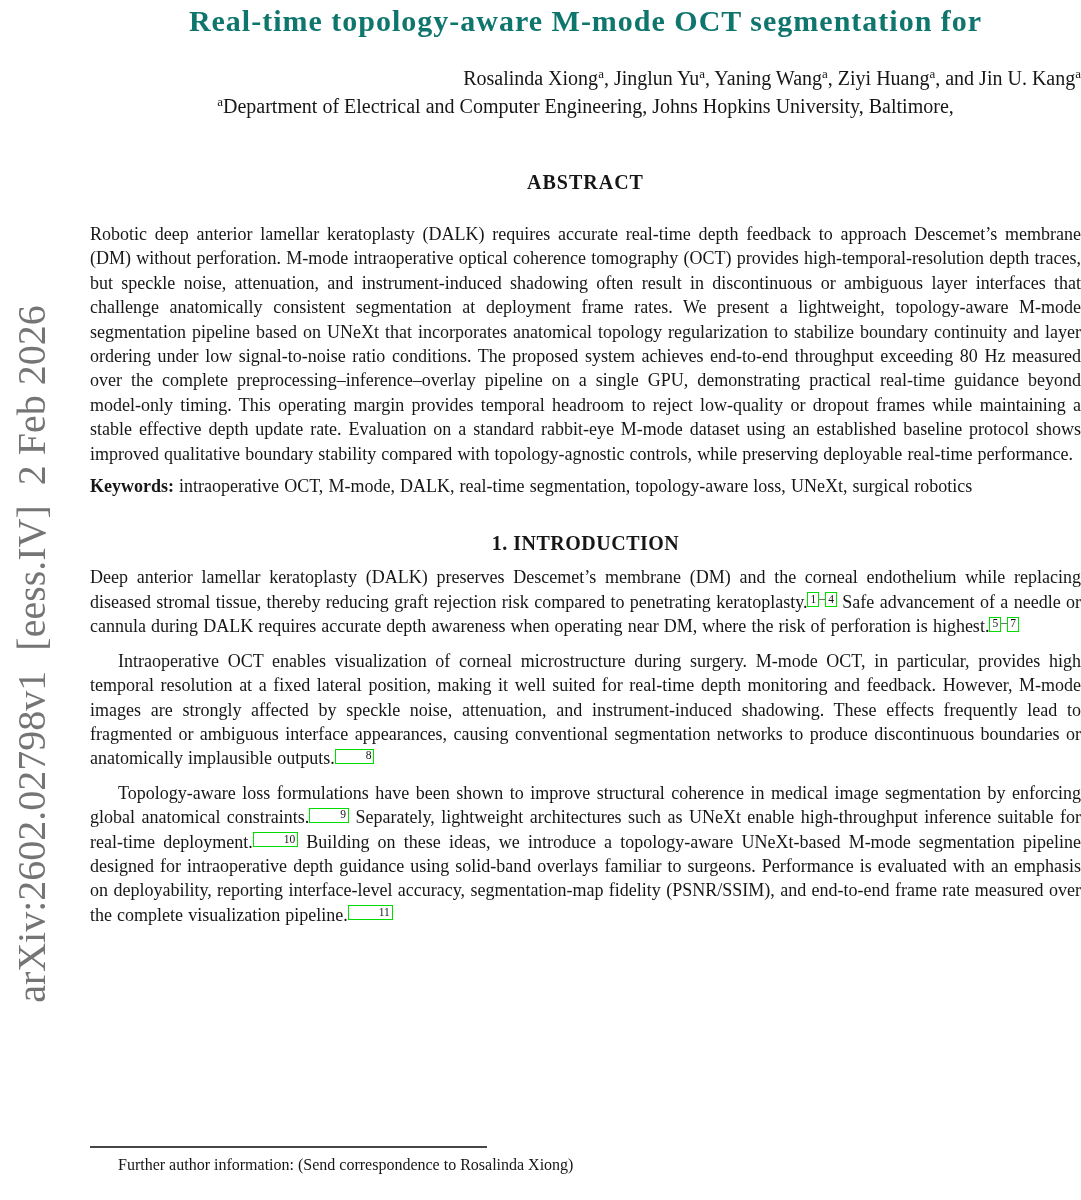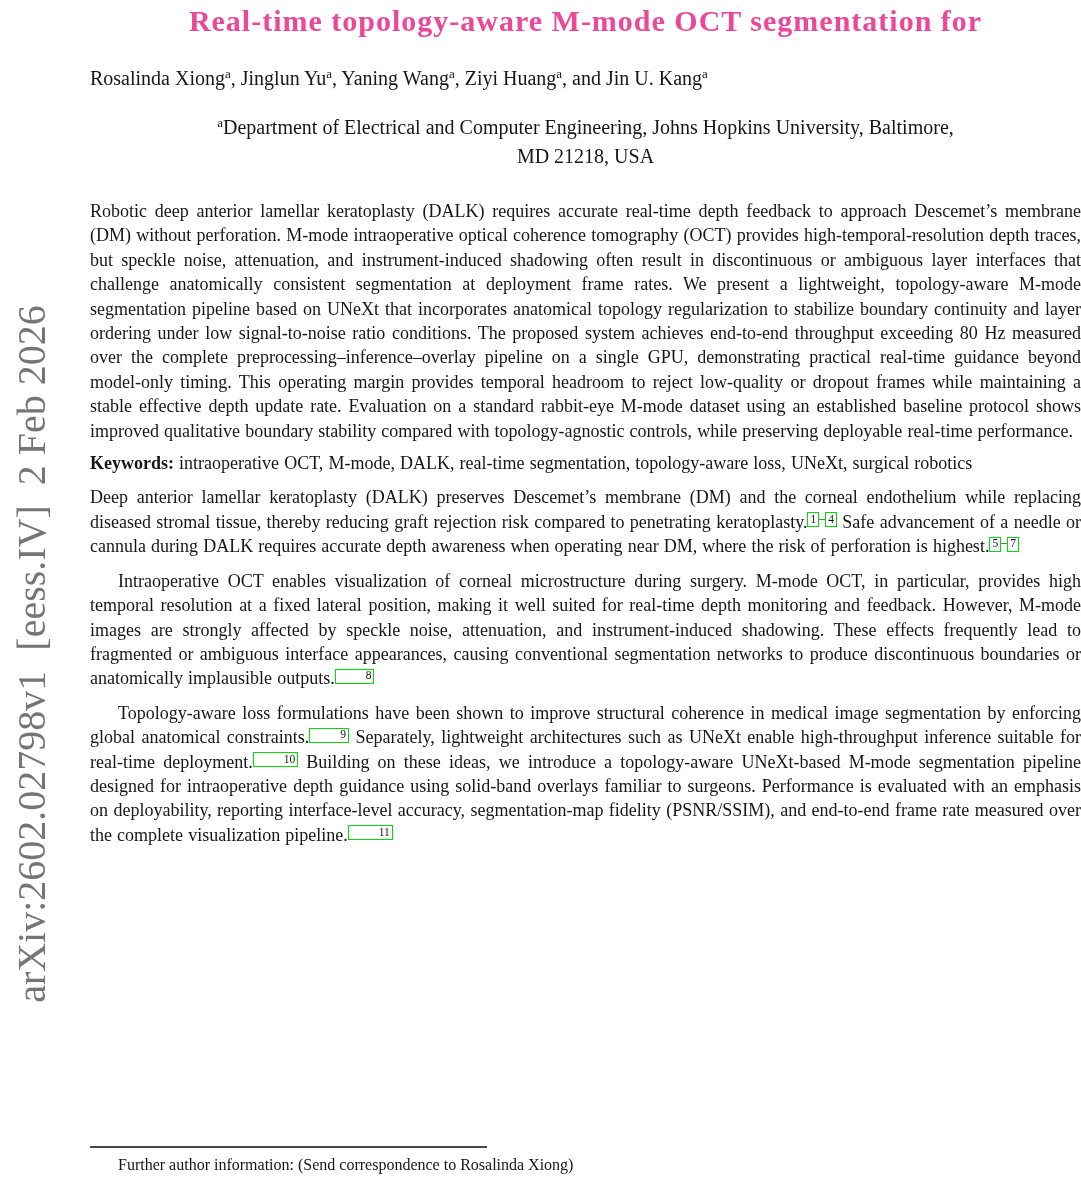--- a/index.html
+++ b/index.html
@@ -30,30 +30,29 @@
     top: 0;
     width: 991px;
   }
   .title {
     margin-top: 2px;
     text-align: center;
     font-weight: bold;
     font-size: 30px;
     line-height: 38px;
     letter-spacing: 1px;
-    color: #ec4899;
+    color: #0f766e;
   }
   .authors {
     margin-top: 24px;
-    text-align: left;
+    text-align: right;
     font-size: 20px;
     line-height: 28px;
   }
   .affiliation {
-    margin-top: 21px;
     text-align: center;
     font-size: 20px;
     line-height: 29px;
   }
   .h-abstract {
     margin-top: 49px;
     text-align: center;
     font-weight: bold;
     font-size: 20px;
     letter-spacing: 1px;
@@ -122,28 +121,29 @@
 <div class="column">
 
   <div class="title">
     <div>Real-time topology-aware M-mode OCT segmentation for</div>
   </div>
 
   <div class="authors">Rosalinda Xiong<sup class="sup-plain">a</sup>, Jinglun Yu<sup class="sup-plain">a</sup>, Yaning Wang<sup class="sup-plain">a</sup>, Ziyi Huang<sup class="sup-plain">a</sup>, and Jin U. Kang<sup class="sup-plain">a</sup></div>
 
   <div class="affiliation">
     <div><sup class="sup-plain">a</sup>Department of Electrical and Computer Engineering, Johns Hopkins University, Baltimore,</div>
-    <div>MD 21218, USA</div>
   </div>
 
+  <div class="h-abstract">ABSTRACT</div>
 
   <p class="body-text abstract-body">Robotic deep anterior lamellar keratoplasty (DALK) requires accurate real-time depth feedback to approach Descemet’s membrane (DM) without perforation. M-mode intraoperative optical coherence tomography (OCT) provides high-temporal-resolution depth traces, but speckle noise, attenuation, and instrument-induced shadowing often result in discontinuous or ambiguous layer interfaces that challenge anatomically consistent segmentation at deployment frame rates. We present a lightweight, topology-aware M-mode segmentation pipeline based on UNeXt that incorporates anatomical topology regularization to stabilize boundary continuity and layer ordering under low signal-to-noise ratio conditions. The proposed system achieves end-to-end throughput exceeding 80 Hz measured over the complete preprocessing–inference–overlay pipeline on a single GPU, demonstrating practical real-time guidance beyond model-only timing. This operating margin provides temporal headroom to reject low-quality or dropout frames while maintaining a stable effective depth update rate. Evaluation on a standard rabbit-eye M-mode dataset using an established baseline protocol shows improved qualitative boundary stability compared with topology-agnostic controls, while preserving deployable real-time performance.</p>
 
   <p class="body-text keywords"><span class="bold">Keywords:</span><span> intraoperative OCT, M-mode, DALK, real-time segmentation, topology-aware loss, UNeXt, surgical robotics</span></p>
 
+  <div class="h-intro">1. INTRODUCTION</div>
 
   <p class="body-text para">Deep anterior lamellar keratoplasty (DALK) preserves Descemet’s membrane (DM) and the corneal endothelium while replacing diseased stromal tissue, thereby reducing graft rejection risk compared to penetrating keratoplasty.<sup class="cite">1</sup><sup class="sup-dash">–</sup><sup class="cite">4</sup> Safe advancement of a needle or cannula during DALK requires accurate depth awareness when operating near DM, where the risk of perforation is highest.<sup class="cite">5</sup><sup class="sup-dash">–</sup><sup class="cite">7</sup></p>
 
   <p class="body-text para indent">Intraoperative OCT enables visualization of corneal microstructure during surgery. M-mode OCT, in particular, provides high temporal resolution at a fixed lateral position, making it well suited for real-time depth monitoring and feedback. However, M-mode images are strongly affected by speckle noise, attenuation, and instrument-induced shadowing. These effects frequently lead to fragmented or ambiguous interface appearances, causing conventional segmentation networks to produce discontinuous boundaries or anatomically implausible outputs.<sup class="cite">8</sup></p>
 
   <p class="body-text para indent">Topology-aware loss formulations have been shown to improve structural coherence in medical image segmentation by enforcing global anatomical constraints.<sup class="cite">9</sup> Separately, lightweight architectures such as UNeXt enable high-throughput inference suitable for real-time deployment.<sup class="cite">10</sup> Building on these ideas, we introduce a topology-aware UNeXt-based M-mode segmentation pipeline designed for intraoperative depth guidance using solid-band overlays familiar to surgeons. Performance is evaluated with an emphasis on deployability, reporting interface-level accuracy, segmentation-map fidelity (PSNR/SSIM), and end-to-end frame rate measured over the complete visualization pipeline.<sup class="cite">11</sup></p>
 
 </div>
 
 <div class="footnote">

